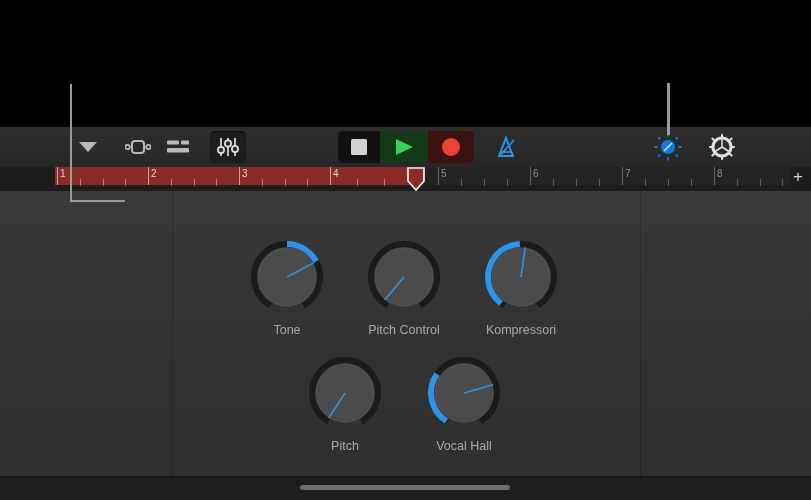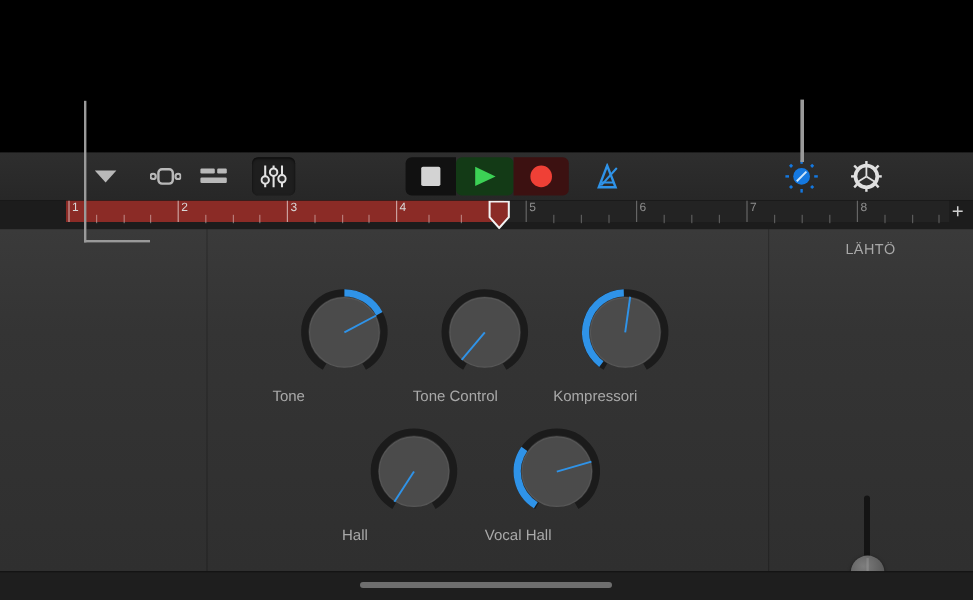--- a/index.html
+++ b/index.html
@@ -67,21 +67,21 @@
   .slider-track{position:absolute;width:5px;border-radius:3px;background:#141414;}
   .slider-knob{position:absolute;width:28px;height:28px;border-radius:50%;
                background:radial-gradient(circle at 38% 32%,#7d7d7d,#5c5c5c 62%,#4a4a4a);
                box-shadow:0 1px 3px rgba(0,0,0,.6);}
   .knob-notch{position:absolute;left:13px;top:2px;width:2px;height:24px;
               background:rgba(255,255,255,.13);}
   .meter-tick{position:absolute;width:7px;height:3px;background:#3fc04b;border-radius:1px;}
 
   
   .knobwrap{position:absolute;}
-  .knoblabel{position:absolute;width:120px;font-size:12.5px;color:#a9a9a9;}
+  .knoblabel{position:absolute;width:120px;text-align:center;font-size:12.5px;color:#a9a9a9;}
 
   
   .bottombar{position:absolute;left:0;top:476px;width:811px;height:24px;
              background:#1e1e1e;border-top:1px solid #151515;}
   .homeind{position:absolute;left:300px;top:8px;width:210px;height:5px;
            border-radius:3px;background:#6e6e6e;}
 </style>
 </head>
 <body>
 
@@ -246,62 +246,52 @@
     <svg class="playhead" viewBox="0 0 20 25">
       <path d="M2,1 L18,1 L18,14 L10,23 L2,14 Z" fill="#8b2b26" stroke="#f2f2f2" stroke-width="1.7"></path>
     </svg>
   </div>
 
   <div class="body">
     <div class="panel-sep" id="sep-l"></div>
     <div class="panel-sep" id="sep-r"></div>
 
 
-    <div class="strip" id="strip-out">
-      <div class="strip-title">LÄHTÖ</div>
-
-      <div class="slider-track" style="left:80px;top:222px;width:5px;height:196px;"></div>
-      <div class="slider-knob" style="left:69px;top:272px;">
-        <div class="knob-notch"></div>
-      </div>
-      <div class="meter-tick" style="left:79px;top:308px;"></div>
-
-    </div>
 
     <div id="knob-area">
         <div class="knobwrap" style="left: 243px; top: 42px; width: 88px; height: 88px;"><svg width="88" height="88" viewBox="0 0 88 88">
             <path d="M 27.499999999999986 72.57883832488646 A 33 33 0 1 1 60.5 72.57883832488648" fill="none" stroke="#1b1b1b" stroke-width="6" stroke-linecap="butt"></path>
             <circle cx="44" cy="44" r="29" fill="#4b4b4b"></circle>
             <circle cx="44" cy="44" r="29" fill="none" stroke="#565656" stroke-width="1"></circle>
             <path d="M 44 11 A 33 33 0 0 1 73.13727056434459 28.507438428065605" fill="none" stroke="#2f93e8" stroke-width="6" stroke-linecap="butt"></path>
             <line x1="44" y1="44" x2="70.48842778576781" y2="29.91585311642328" stroke="#2f93e8" stroke-width="1.6"></line>
           </svg></div>
         <div class="knoblabel" style="left: 227px; top: 132px;">Tone</div>
         <div class="knobwrap" style="left: 360px; top: 42px; width: 88px; height: 88px;"><svg width="88" height="88" viewBox="0 0 88 88">
             <path d="M 27.499999999999986 72.57883832488646 A 33 33 0 1 1 60.5 72.57883832488648" fill="none" stroke="#1b1b1b" stroke-width="6" stroke-linecap="butt"></path>
             <circle cx="44" cy="44" r="29" fill="#4b4b4b"></circle>
             <circle cx="44" cy="44" r="29" fill="none" stroke="#565656" stroke-width="1"></circle>
             <line x1="44" y1="44" x2="24.716371709403816" y2="66.98133329356934" stroke="#2f93e8" stroke-width="1.6"></line>
           </svg></div>
-        <div class="knoblabel" style="left: 344px; top: 132px;">Tone Control</div>
+        <div class="knoblabel" style="left: 344px; top: 132px;">Pitch Control</div>
         <div class="knobwrap" style="left: 477px; top: 42px; width: 88px; height: 88px;"><svg width="88" height="88" viewBox="0 0 88 88">
             <path d="M 27.499999999999986 72.57883832488646 A 33 33 0 1 1 60.5 72.57883832488648" fill="none" stroke="#1b1b1b" stroke-width="6" stroke-linecap="butt"></path>
             <circle cx="44" cy="44" r="29" fill="#4b4b4b"></circle>
             <circle cx="44" cy="44" r="29" fill="none" stroke="#565656" stroke-width="1"></circle>
             <path d="M 24.140104235982406 70.35497183156066 A 33 33 0 0 1 42.84831660881748 11.02010270836984" fill="none" stroke="#2f93e8" stroke-width="6" stroke-linecap="butt"></path>
             <line x1="44" y1="44" x2="48.17519302880197" y2="14.291957937752894" stroke="#2f93e8" stroke-width="1.6"></line>
           </svg></div>
         <div class="knoblabel" style="left: 461px; top: 132px;">Kompressori</div>
         <div class="knobwrap" style="left: 301px; top: 158px; width: 88px; height: 88px;"><svg width="88" height="88" viewBox="0 0 88 88">
             <path d="M 27.499999999999986 72.57883832488646 A 33 33 0 1 1 60.5 72.57883832488648" fill="none" stroke="#1b1b1b" stroke-width="6" stroke-linecap="butt"></path>
             <circle cx="44" cy="44" r="29" fill="#4b4b4b"></circle>
             <circle cx="44" cy="44" r="29" fill="none" stroke="#565656" stroke-width="1"></circle>
             <line x1="44" y1="44" x2="27.66082894954919" y2="69.16011703836273" stroke="#2f93e8" stroke-width="1.6"></line>
           </svg></div>
-        <div class="knoblabel" style="left: 285px; top: 248px;">Hall</div>
+        <div class="knoblabel" style="left: 285px; top: 248px;">Pitch</div>
         <div class="knobwrap" style="left: 420px; top: 158px; width: 88px; height: 88px;"><svg width="88" height="88" viewBox="0 0 88 88">
             <path d="M 27.499999999999986 72.57883832488646 A 33 33 0 1 1 60.5 72.57883832488648" fill="none" stroke="#1b1b1b" stroke-width="6" stroke-linecap="butt"></path>
             <circle cx="44" cy="44" r="29" fill="#4b4b4b"></circle>
             <circle cx="44" cy="44" r="29" fill="none" stroke="#565656" stroke-width="1"></circle>
             <path d="M 26.512664280304236 71.98558717316206 A 33 33 0 0 1 16.96798253846328 25.07197760041547" fill="none" stroke="#2f93e8" stroke-width="6" stroke-linecap="butt"></path>
             <line x1="44" y1="44" x2="72.83785087814957" y2="35.73087932549002" stroke="#2f93e8" stroke-width="1.6"></line>
           </svg></div>
         <div class="knoblabel" style="left: 404px; top: 248px;">Vocal Hall</div>
       </div>
   </div>

